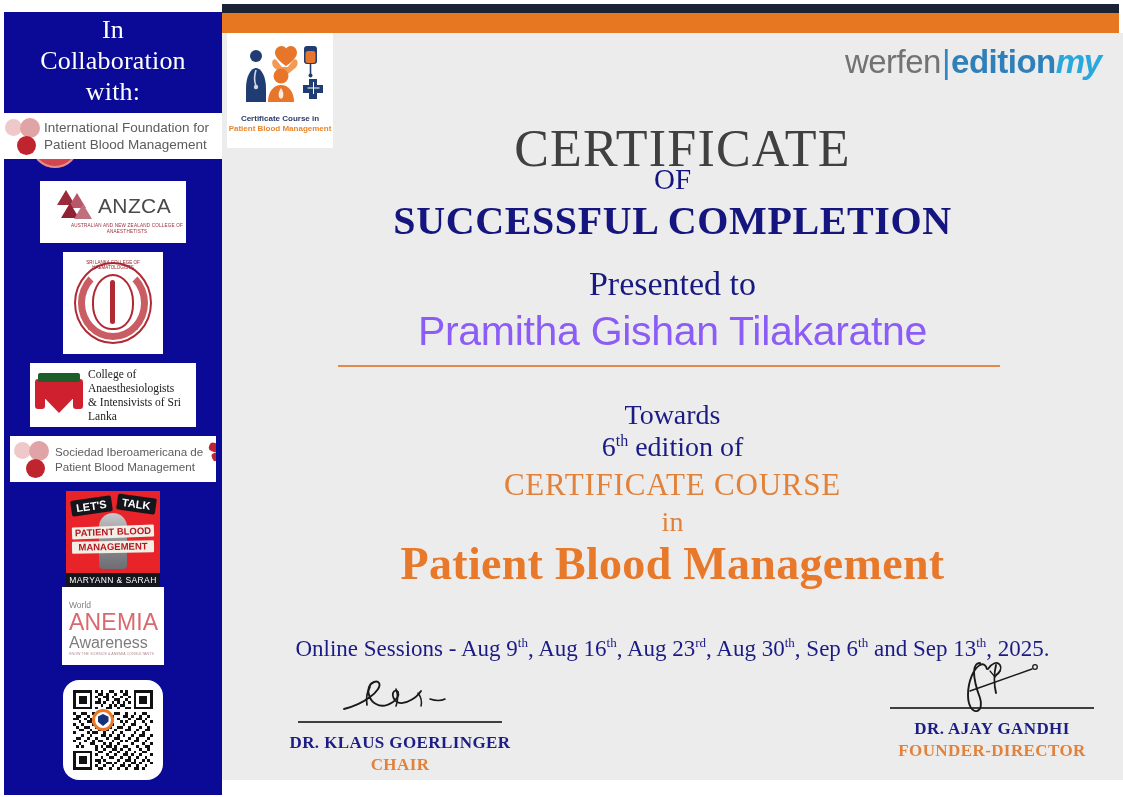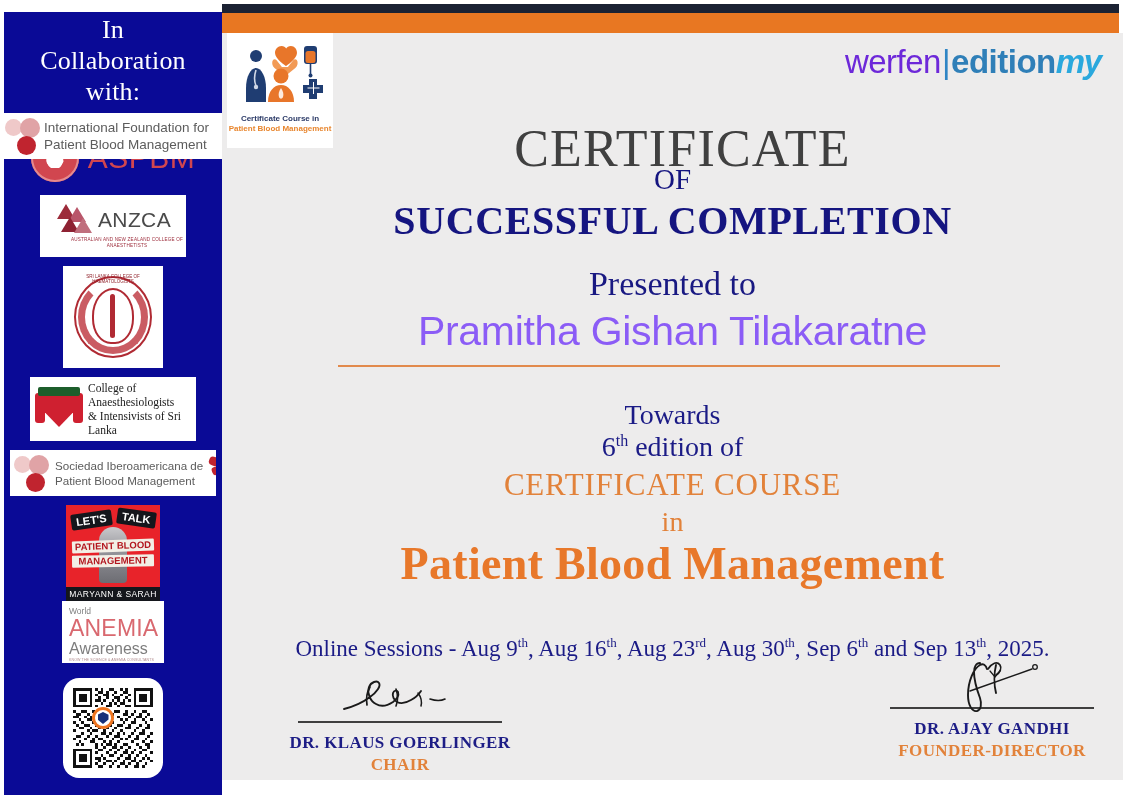--- a/index.html
+++ b/index.html
@@ -25,21 +25,21 @@
   .sidebar-heading {
     margin-top: 2px;
     text-align: center;
     color: #ffffff;
     font-family: "Liberation Serif", serif;
     font-size: 26px;
     line-height: 31px;
     letter-spacing: .2px;
   }
   .logo-stack {
-    margin-top: 20px;
+    margin-top: 6px;
     display: flex;
     flex-direction: column;
     align-items: center;
   }
   .logo-card {
     background: #ffffff;
     margin-bottom: 9px;
     display: flex;
     align-items: center;
     justify-content: center;
@@ -211,21 +211,21 @@
   .lets-rib.r1 { top: 35px; transform: rotate(-2deg); }
   .lets-rib.r2 { top: 50px; transform: rotate(-1deg); }
   .lets-foot {
     width: 94px; height: 14px; background: #14161c; color: #ffffff;
     font-family: "Liberation Sans", sans-serif; font-size: 8.5px;
     display: flex; align-items: center; justify-content: center;
     letter-spacing: .4px;
   }
 
   
-  .logo-anemia { width: 102px; height: 62px; flex-direction: column; align-items: flex-start; padding: 4px 0 0 7px; }
+  .logo-anemia { width: 102px; height: 78px; flex-direction: column; align-items: flex-start; padding: 4px 0 0 7px; }
   .anemia-small { font-family:"Liberation Sans",sans-serif; font-size: 8.5px; color: #808080; }
   .anemia-big { font-family:"Liberation Sans",sans-serif; font-size: 23px; color: #d9686f; line-height: 24px; letter-spacing: .2px;}
   .anemia-mid { font-family:"Liberation Sans",sans-serif; font-size: 16px; color: #7d7d7d; line-height: 18px;}
   .anemia-tiny { font-family:"Liberation Sans",sans-serif; font-size: 3.6px; color: #b08a8c; letter-spacing:.1px;}
 
   
   .logo-qr {
     width: 100px; height: 100px; border-radius: 16px; background: #ffffff;
     margin-top: 6px; position: relative;
   }
@@ -274,21 +274,21 @@
   .cl-cap { text-align:center; line-height: 10px; margin-top: 2px;}
   .cl-cap .l1 { font-family:Liberation Sans, sans-serif; font-size: 8px; font-weight:bold; color: #2b3a67; display:block;}
   .cl-cap .l2 { font-family:"Liberation Sans",sans-serif; font-size: 8px; font-weight:bold; color: #e8862e; display:block;}
 
   
   .werfen {
     position: absolute; right: 22px; top: 10px;
     font-family: "Liberation Sans", sans-serif;
     font-size: 33px; letter-spacing: -.5px; white-space: nowrap;
   }
-  .werfen .w1 { color: #6d28d9; }
+  .werfen .w1 { color: #737373; }
   .werfen .bar { color: #2f86c5; margin: 0 1px; font-weight: 300;}
   .werfen .w2 { color: #2f7fb8; font-weight: 600;}
   .werfen .w3 { color: #2aa8dd; font-style: italic; font-weight: 600; letter-spacing: -1.2px;}
 
   
   .h-cert {
     position: absolute; left: 0; right: 0; top: 86px;
     text-align: center; color: #404040;
     font-size: 52px; letter-spacing: 1.2px; padding-left: 20px;
   }

